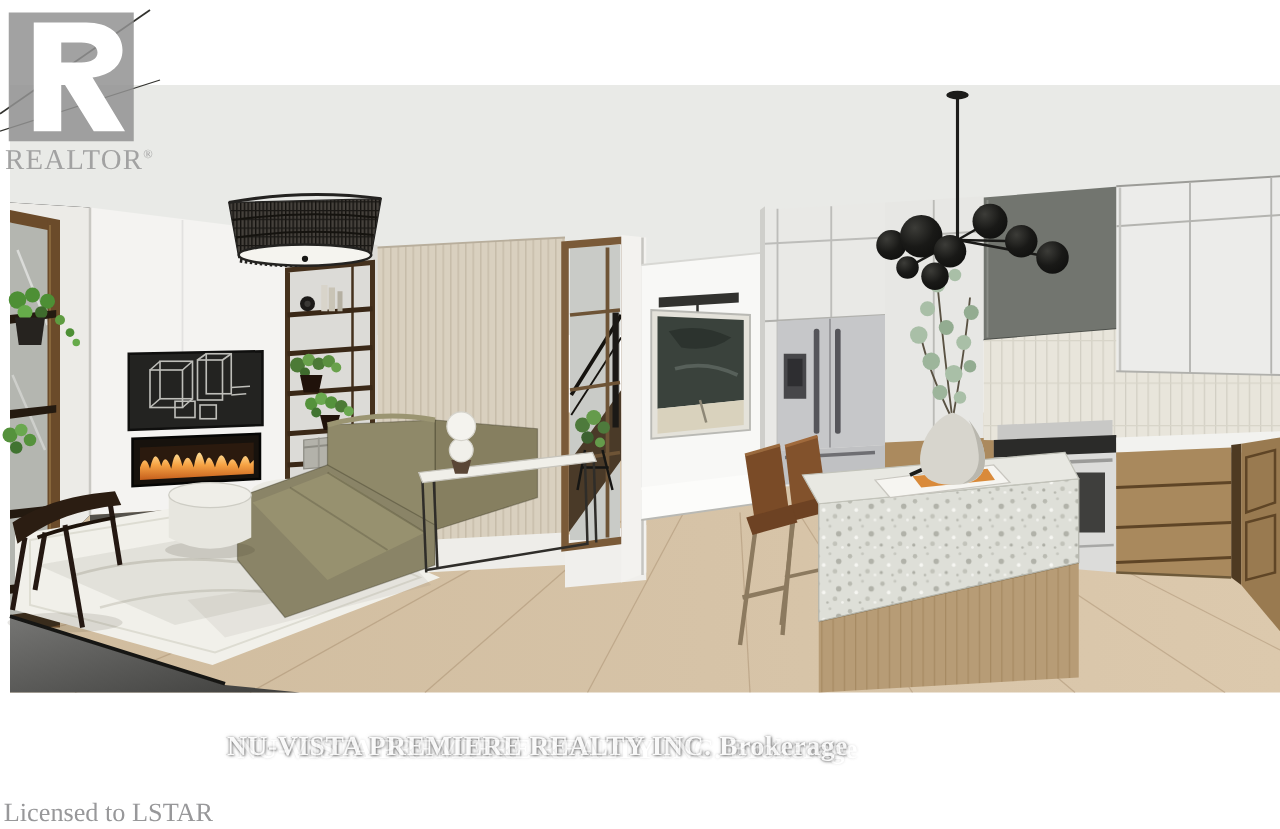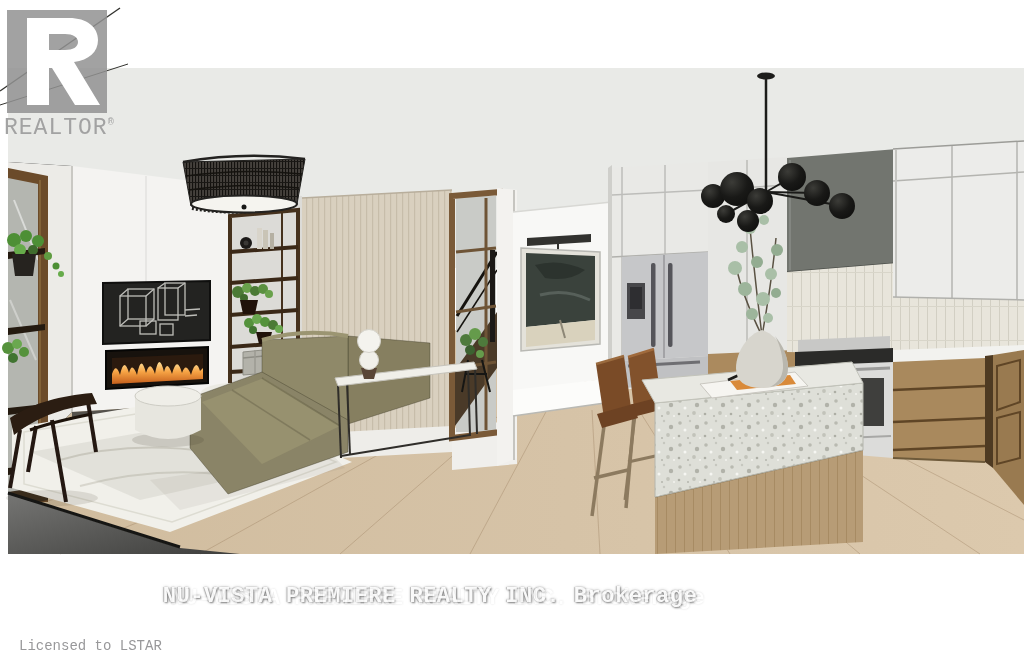--- a/index.html
+++ b/index.html
@@ -1,31 +1,31 @@
 <!DOCTYPE html>
 <html><head>
 <meta charset="utf-8">
 <style>
   html,body{margin:0;padding:0;background:#ffffff;}
   .canvas{position:relative;width:1024px;height:663px;background:#fff;overflow:hidden;
-          font-family:Liberation Mono, monospace;}
+          font-family:Liberation Serif, serif;}
   .scene{position:absolute;left:0;top:0;}
   .realtor-badge{position:absolute;left:4px;top:0;width:130px;text-align:left;}
   .realtor-block{position:relative;left:3px;top:10px;width:100px;height:103px;
                  background:rgba(146,146,146,0.85);}
   .realtor-word{position:relative;left:0;top:12px;color:#a2a2a2;font-size:23px;
                 letter-spacing:1px;font-weight:400;}
   .realtor-word sup{font-size:10px;}
   .center-mark{position:absolute;left:0;top:584px;width:860px;text-align:center;
                font-size:22px;font-weight:bold;letter-spacing:0.5px;
                color:rgba(255,255,255,0.95);
                text-shadow:1px 1px 2px rgba(110,110,110,.8),-1px 0 1px rgba(140,140,140,.55),0 0 3px rgba(120,120,120,.5);}
   .center-mark .ghost{position:absolute;left:8px;top:2px;width:100%;opacity:.45;
                color:#ffffff;text-shadow:0 0 2px rgba(130,130,130,.6);}
-  .licensed{position:absolute;left:19px;top:638px;font-size:14px;color:#98989a;}
+  .licensed{position:absolute;left:3px;top:638px;font-size:21px;color:#98989a;}
 </style>
 </head>
 <body>
 
 <div class="canvas">
 
   <svg class="scene" width="1024" height="663" viewBox="0 0 1024 663">
     <defs>
       <linearGradient id="floorG" x1="0" y1="0" x2="1" y2="0">
         <stop offset="0" stop-color="#d0bc9e"></stop>

